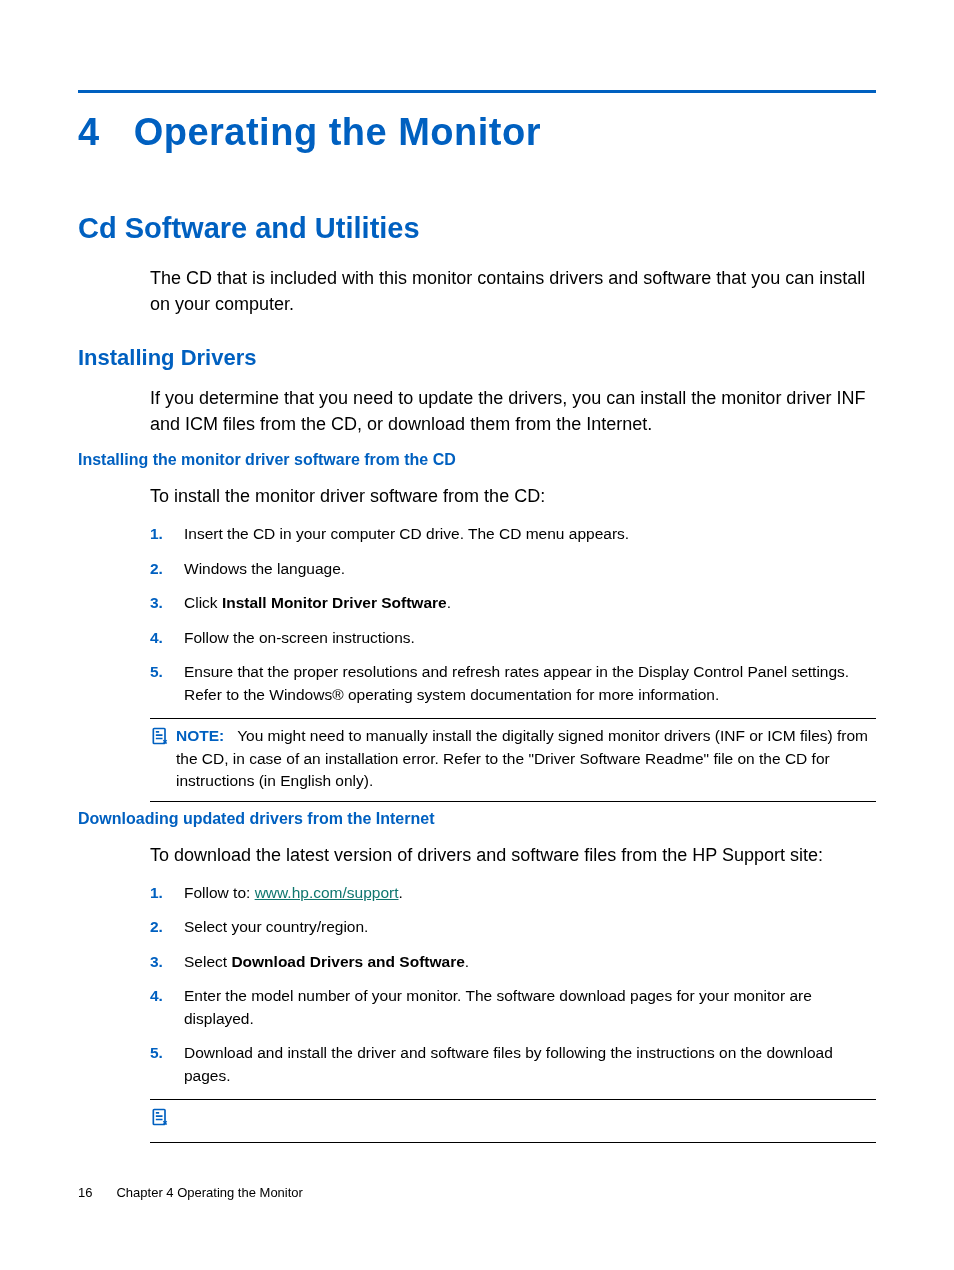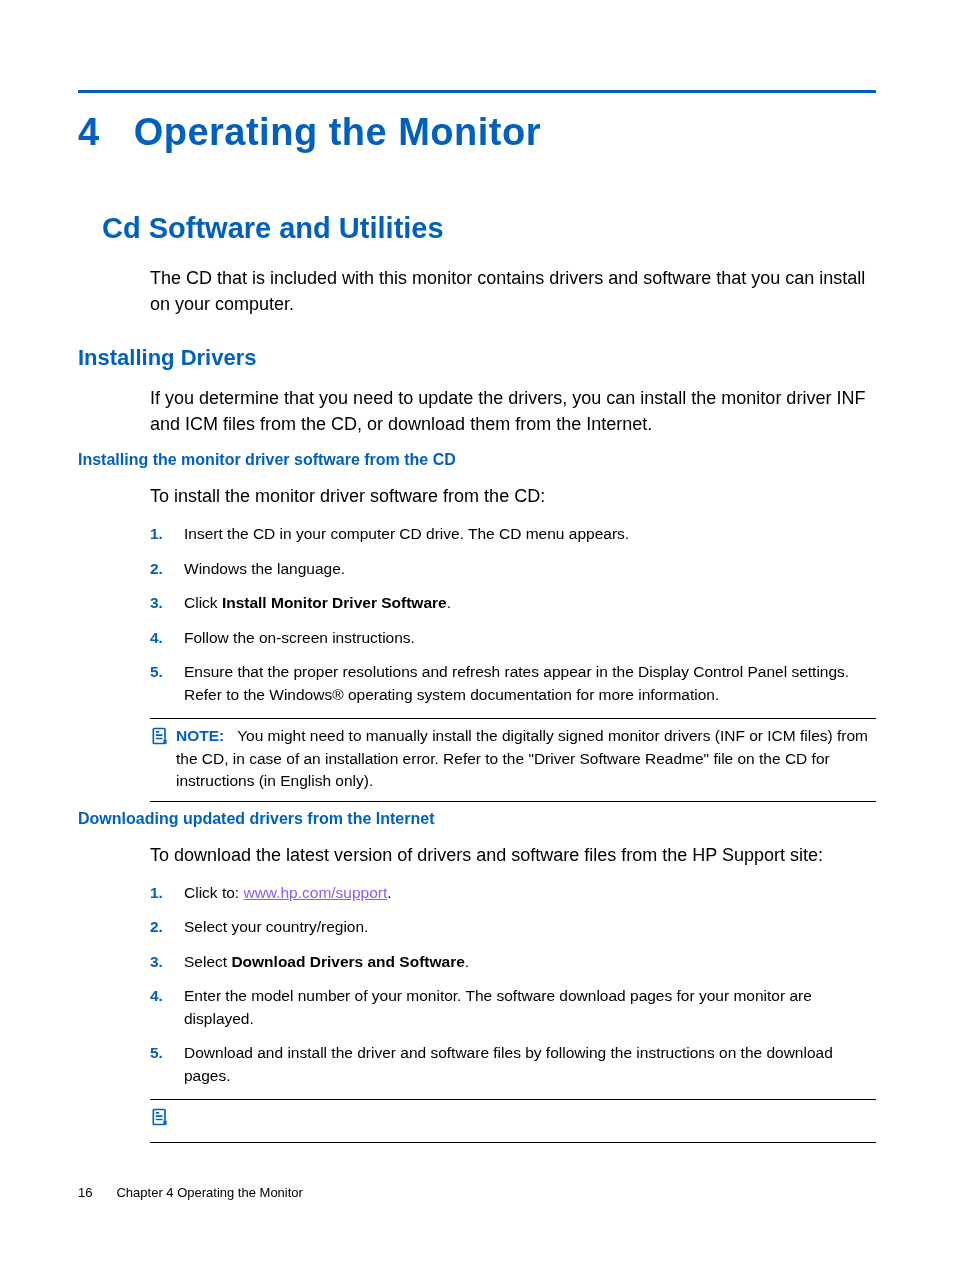--- a/index.html
+++ b/index.html
@@ -26,21 +26,20 @@
     }
     h1.chapter .chnum {
       margin-right: 34px;
     }
     h2.section {
       color: #0060c0;
       font-size: 29px;
       font-weight: bold;
       margin-bottom: 20px;
       font-family: "Segoe UI", Arial, sans-serif;
-      margin-left: 24px;
     }
     h3.subsection {
       color: #0060c0;
       font-size: 22px;
       font-weight: bold;
       margin-top: 28px;
       margin-bottom: 14px;
       font-family: "Segoe UI", Arial, sans-serif;
     }
     h4.subsub {
@@ -69,21 +68,21 @@
     .step-num {
       color: #0060c0;
       font-weight: bold;
       min-width: 34px;
       flex-shrink: 0;
     }
     .step-body {
       flex: 1;
     }
     .bold { font-weight: bold; }
-    .link { text-decoration: underline; color: #8b5cf6; }
+    .link { text-decoration: underline; color: #0f766e; }
     .note-block {
       margin-left: 72px;
       border-top: 1px solid #000;
       border-bottom: 1px solid #000;
       padding: 6px 0 8px 0;
       display: flex;
       align-items: flex-start;
       font-size: 15.5px;
       line-height: 1.45;
       margin-top: 6px;
@@ -161,21 +160,21 @@
   </span>
   <span class="note-body"><span class="note-label">NOTE:</span>&nbsp;&nbsp;&nbsp;<span>You might need to manually install the digitally signed monitor drivers (INF or ICM files) from the CD, in case of an installation error. Refer to the "Driver Software Readme" file on the CD for instructions (in English only).</span></span>
 </div>
 
 <h4 class="subsub">Downloading updated drivers from the Internet</h4>
 <p class="body-text">To download the latest version of drivers and software files from the HP Support site:</p>
 
 <ol class="steps">
   <li>
     <span class="step-num">1.</span>
-    <span class="step-body"><span>Click to: </span><span class="link">www.hp.com/support</span><span>.</span></span>
+    <span class="step-body"><span>Follow to: </span><span class="link">www.hp.com/support</span><span>.</span></span>
   </li>
   <li>
     <span class="step-num">2.</span>
     <span class="step-body">Select your country/region.</span>
   </li>
   <li>
     <span class="step-num">3.</span>
     <span class="step-body"><span>Select </span><span class="bold">Download Drivers and Software</span><span>.</span></span>
   </li>
   <li>

